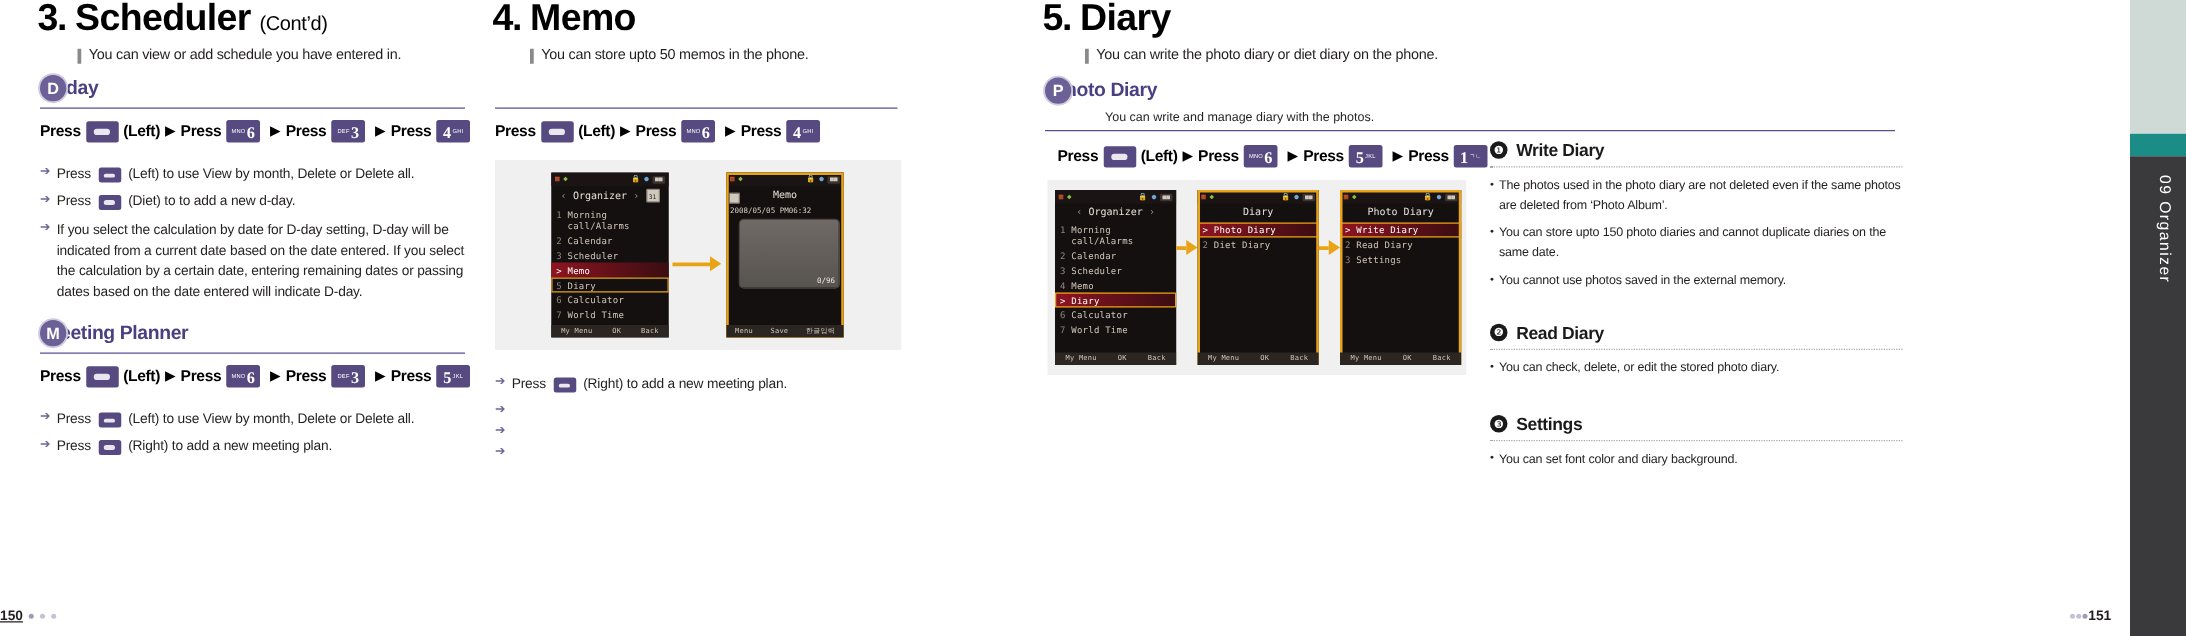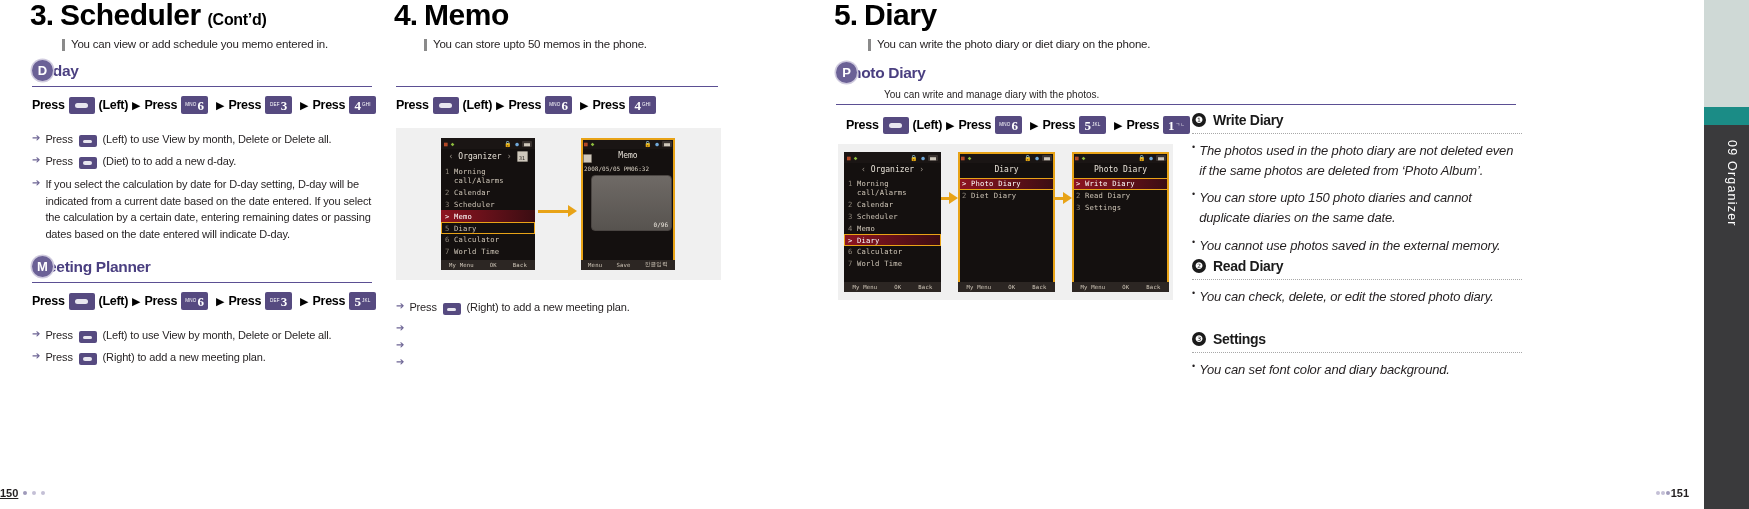--- a/index.html
+++ b/index.html
@@ -36,21 +36,21 @@
   .sec-head { display:flex; align-items:baseline; }
   .sec-num {
     font-size:30px; font-weight:bold; letter-spacing:-1px;
     font-family:"Liberation Sans", sans-serif; color:#000;
   }
   .sec-title {
     font-size:30px; font-weight:bold; margin-left:7px; letter-spacing:-0.5px;
     font-family:"Liberation Sans", sans-serif; color:#000;
   }
   .sec-cont {
-    font-size:16px; font-weight:bold; margin-left:7px; letter-spacing:-0.3px; color:#000;
+    font-size:16px; font-weight:normal; margin-left:7px; letter-spacing:-0.3px; color:#000;
   }
 
   .lead {
     display:flex; align-items:flex-start; gap:6px;
     font-size:11.5px; color:#231f20; letter-spacing:-0.2px;
   }
   .lead-bar { display:inline-block; width:3px; height:12px; background:#8a8a8a; margin-top:1px; flex:none; }
 
   
   .sub {
@@ -166,21 +166,21 @@
   
   .numhead { display:flex; align-items:center; gap:7px; }
   .numcirc {
     width:14px; height:14px; border-radius:50%; background:#1a1a1a; color:#fff;
     font-size:9px; display:flex; align-items:center; justify-content:center; flex:none;
   }
   .numhead-txt { font-size:14px; font-weight:bold; color:#1a1a1a; letter-spacing:-0.3px; }
   .dotrule { height:1px; border-bottom:1px dotted #a8a8a8; margin:5px 0 7px; }
   .dbullet { display:flex; gap:4px; margin-bottom:7px; }
   .dbullet-dot { font-size:9px; line-height:1.55; color:#231f20; flex:none; }
-  .dbullet-txt { font-size:13px; line-height:1.55; color:#231f20; letter-spacing:-0.15px;font-style:italic; }
+  .dbullet-txt { font-size:10px; line-height:1.55; color:#231f20; letter-spacing:-0.15px; }
 
   
   .pg-left { position:absolute; left:0; bottom:10px; display:flex; align-items:center; gap:5px;text-decoration:underline; }
   .pg-right { position:absolute; right:60px; bottom:10px; display:flex; align-items:center; gap:1px; }
   .pg-num { font-size:11px; font-weight:bold; color:#231f20; }
   .pgdot { width:4px; height:4px; border-radius:50%; background:#9f9aba; display:inline-block; }
   .pgdot.d2 { background:#c4c0d6; }
 </style>
 </head>
 <body>
@@ -190,21 +190,21 @@
   <div class="col col1">
 
     <div class="sec-head" style="position:absolute; left:30px; top:-2px;">
       <span class="sec-num">3.</span>
       <span class="sec-title">Scheduler</span>
       <span class="sec-cont">(Cont’d)</span>
     </div>
 
     <div class="lead" style="position:absolute; left:62px; top:38px; width:320px;">
       <span class="lead-bar"></span>
-      <span>You can view or add schedule you memo entered in.</span>
+      <span>You can view or add schedule you have entered in.</span>
     </div>
 
     <div class="sub" style="position:absolute; left:32px; top:60px;">
       <span class="circ">D</span>
       <span class="sub-text">-day</span>
     </div>
     <div class="rule" style="position:absolute; left:32px; top:86px; width:340px;"></div>
 
     <div class="keyline" style="position:absolute; left:32px; top:96px;">
       <span class="kw">Press</span>

